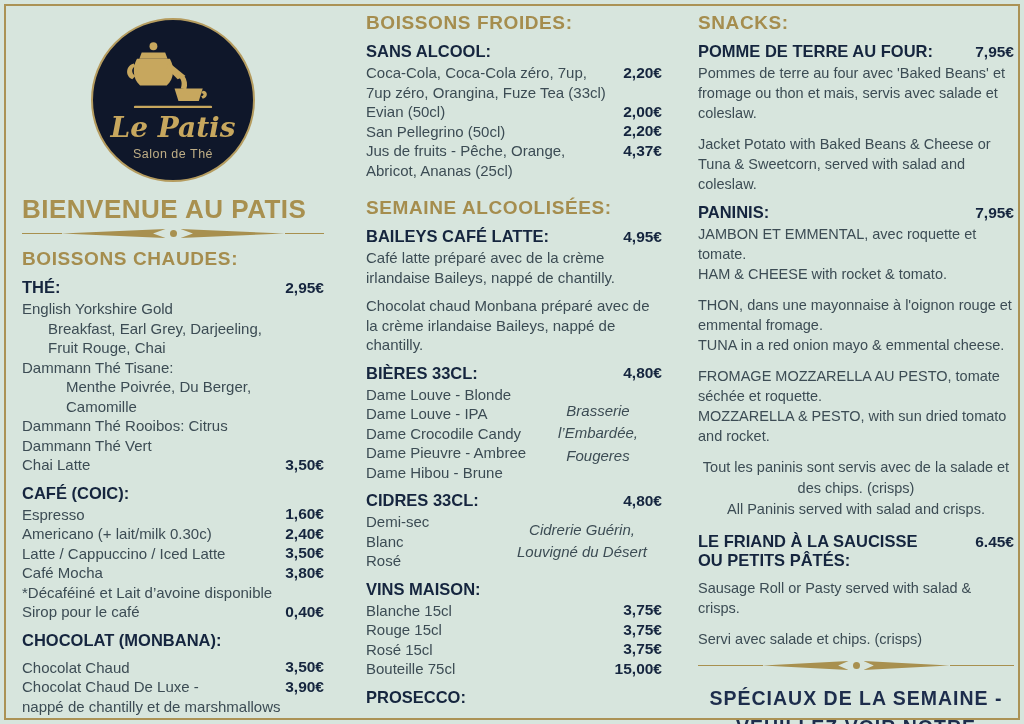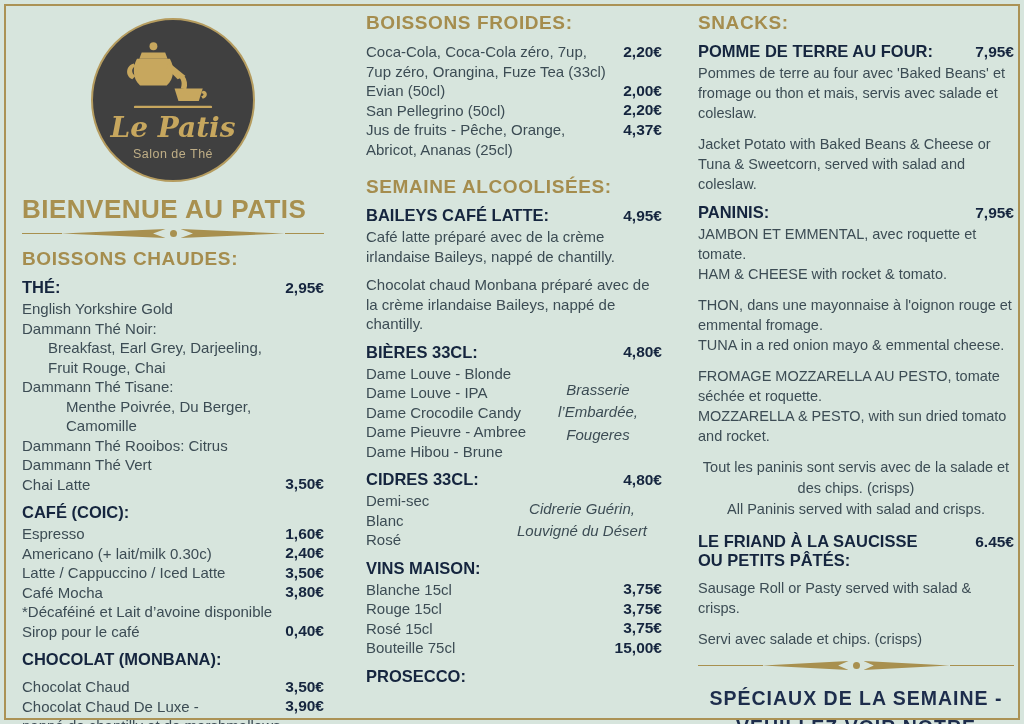--- a/index.html
+++ b/index.html
@@ -27,21 +27,21 @@
   .pr     { color:#15253e; font-weight:bold; font-size:15.5px; white-space:nowrap; padding-left:8px; }
   .line   { color:#3c4c54; font-size:15px; line-height:1.3; }
   .indent1 { padding-left:26px; }
   .indent2 { padding-left:44px; }
   .sect { margin-bottom:9px; }
 
   
   .logo-wrap { display:flex; justify-content:center; margin:6px 0 12px 0; }
   .logo-circle {
     width:160px; height:160px; border-radius:50%;
-    background:#404040; border:2px solid #b59c5f;
+    background:#0f172a; border:2px solid #b59c5f;
     display:flex; flex-direction:column; align-items:center; justify-content:center;
   }
   .logo-title {
     font-family:"DejaVu Serif","Liberation Serif",serif;
     font-style:italic; font-weight:bold; color:#c7a75e; font-size:28px; line-height:1; margin-top:2px;
   }
   .logo-sub { color:#bfae86; font-size:12.5px; margin-top:5px; letter-spacing:.5px; }
 
   .welcome {
     color:#a8904f; font-weight:bold; font-size:26px; letter-spacing:.5px;
@@ -116,21 +116,20 @@
       </div>
 
       <div class="gold-h">BOISSONS CHAUDES:</div>
 
       <div class="sect">
         <div class="row mb2">
           <span class="sub-h">THÉ:</span>
           <span class="pr">2,95€</span>
         </div>
         <div class="line">English Yorkshire Gold</div>
-        <div class="line">Dammann Thé Noir:</div>
         <div class="line indent1">Breakfast, Earl Grey, Darjeeling,</div>
         <div class="line indent1">Fruit Rouge,  Chai</div>
         <div class="line">Dammann Thé Tisane:</div>
         <div class="line indent2">Menthe Poivrée, Du Berger, Camomille</div>
         <div class="line">Dammann Thé Rooibos: Citrus</div>
         <div class="line">Dammann Thé Vert</div>
         <div class="row">
           <span class="nm">Chai Latte</span>
           <span class="pr">3,50€</span>
         </div>
@@ -175,20 +174,21 @@
         <div class="line">nappé de chantilly et de marshmallows</div>
 
       </div>
     </div>
 
     <div class="col-mid">
 
       <div class="gold-h">BOISSONS FROIDES:</div>
 
       <div class="sect">
+        <div class="sub-h mb2">SANS ALCOOL:</div>
         <div class="row">
           <span class="nm">Coca-Cola, Coca-Cola zéro, 7up,</span>
           <span class="pr">2,20€</span>
         </div>
         <div class="line">7up zéro, Orangina, Fuze Tea (33cl)</div>
         <div class="row">
           <span class="nm">Evian (50cl)</span>
           <span class="pr">2,00€</span>
         </div>
         <div class="row">

